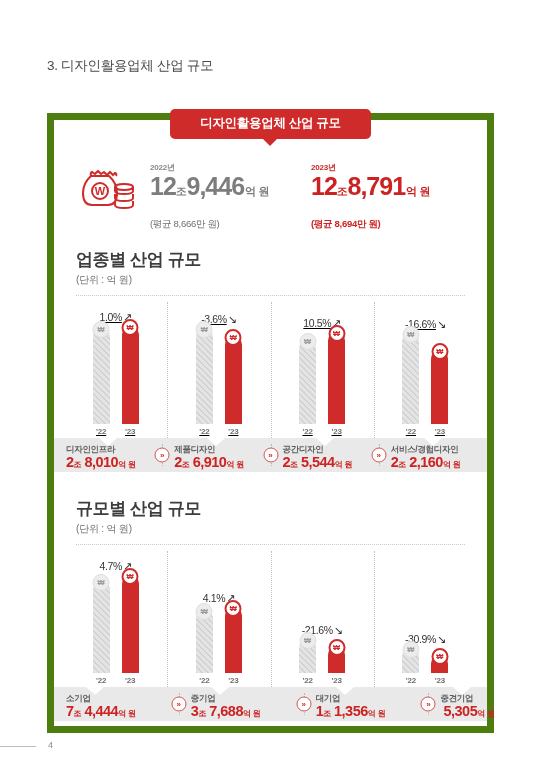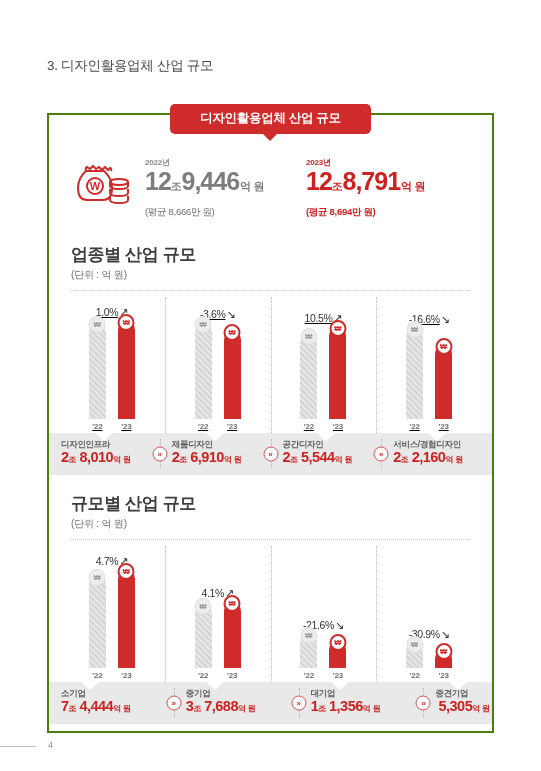--- a/index.html
+++ b/index.html
@@ -15,21 +15,21 @@
   .page-heading {
     position: absolute; left: 47px; top: 57px;
     font-size: 13.5px; color: #4a4a4a; letter-spacing: -0.3px;
     font-weight: 400;
   }
 
   
   .card {
     position: absolute; left: 47px; top: 113px;
     width: 447px; height: 620px;
-    border: 2px solid #4d7c0f; background: #fff;
+    border: 7px solid #4d7c0f; background: #fff;
   }
 
   
   .banner-wrap {
     position: absolute; left: 0; right: 0; top: -11px;
     display: flex; justify-content: center;
   }
   .banner {
     position: relative;
     background: #d02b2b;
@@ -62,21 +62,21 @@
   .y22 .fig-year { color: #8a8a8a; }
   .y23 .fig-year { color: #c62828; }
 
   .fig-main { white-space: nowrap; line-height: 1; }
   .fig-big { font-size: 25px; font-weight: bold; letter-spacing: -1px; }
   .fig-unit { font-size: 11px; font-weight: bold; letter-spacing: -0.3px; }
   .fig-unit.sp { margin-left: 1px; }
   .y22 .fig-big, .y22 .fig-unit { color: #7d7d7d; }
   .y23 .fig-big, .y23 .fig-unit { color: #cc2222; }
 
-  .fig-sub { font-size: 9.5px; margin-top: 12px; letter-spacing: -0.3px; }
+  .fig-sub { font-size: 9.5px; margin-top: 19px; letter-spacing: -0.3px; }
   .y22 .fig-sub { color: #6e6e6e; }
   .y23 .fig-sub { color: #cc2222; font-weight: bold; }
 
   
   .subsec-title { font-size: 17px; color: #3d3d3d; font-weight: bold; letter-spacing: -0.4px; }
   .subsec-unit { font-size: 10px; color: #6e6e6e; margin-top: 2px; letter-spacing: -0.2px; }
 
   .sec1-head { position: absolute; left: 22px; top: 128px; }
   .sec2-head { position: absolute; left: 22px; top: 377px; }
 
@@ -133,21 +133,21 @@
   .wbadge.g { background: #ececec; color: #9c9c9c; border: 1px solid #dedede; }
   .wbadge.r { background: #fff; color: #cf2b2b; border: 2.5px solid #cf2b2b; }
 
   .tick {
     font-size: 8px; color: #6f6f6f; margin-top: 3px;
     letter-spacing: -0.2px; font-weight: bold;
   }
 
   
   .band {
-    position: absolute; left: 0; right: 0; height: 42px;
+    position: absolute; left: 0; right: 0; height: 34px;
     background: #e9e9e9; display: flex;
   }
   .band1 { top: 318px; }
   .band2 { top: 567px; gap: 43px; }
 
   .band-cell {
     position: relative; flex: 1 1 0;
     padding: 7px 0 0 12px;
   }
   .band-cell + .band-cell::before {

